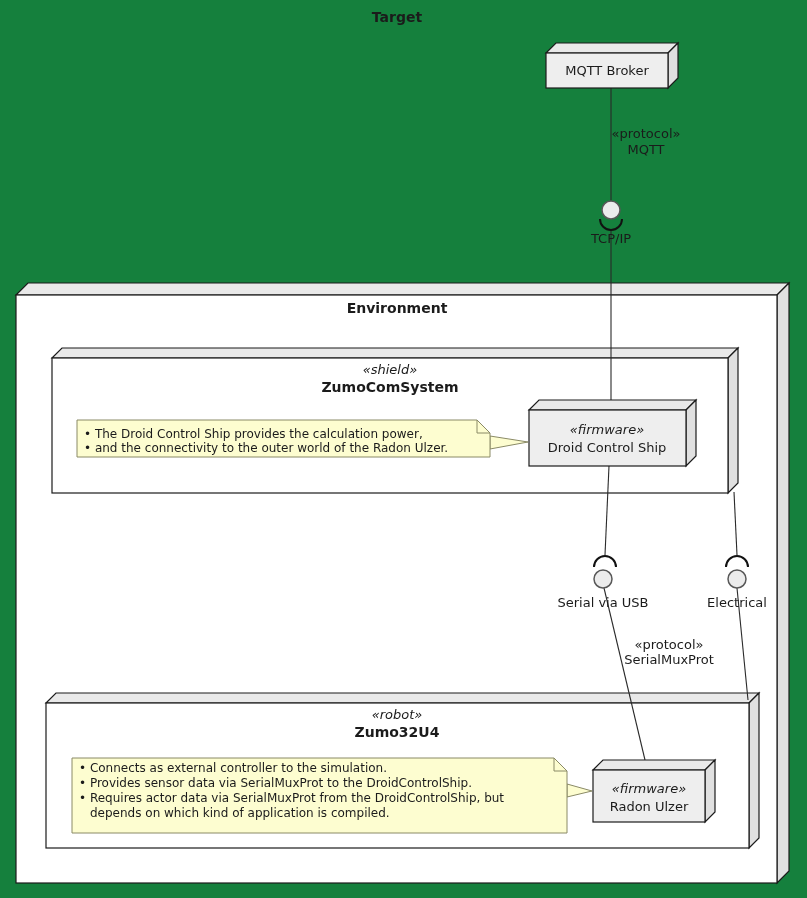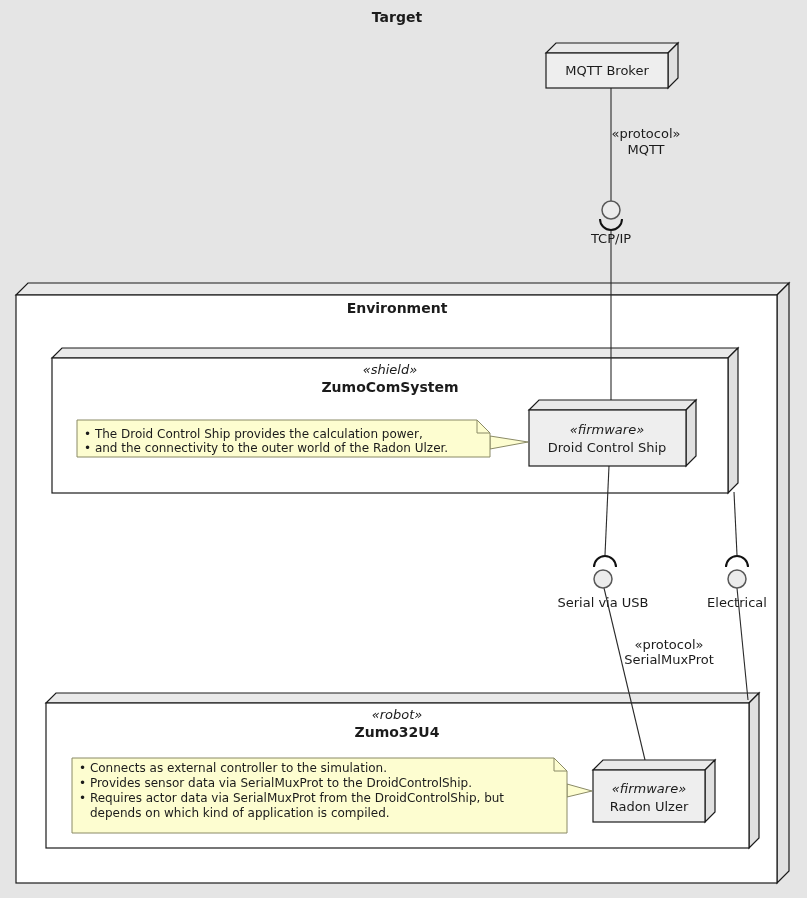--- a/index.html
+++ b/index.html
@@ -1,16 +1,16 @@
 <!DOCTYPE html>
 <html><head>
 <meta charset="utf-8">
 <style>
   html,body{margin:0;padding:0;background:#ffffff;}
-  .stage{position:relative;width:807px;height:898px;background:#e5e5e5;overflow:hidden;}
+  .stage{position:relative;width:807px;height:898px;background:#15803d;overflow:hidden;}
   svg{display:block;}
   .t{font-family:"DejaVu Sans","Liberation Sans",sans-serif;fill:#1b1b1b;}
   .s13{font-size:13px;}
   .s12{font-size:12px;}
   .s14{font-size:14px;}
   .b{font-weight:bold;}
   .i{font-style:italic;}
   .mid{text-anchor:middle;}
   .boxline{stroke:#1b1b1b;stroke-width:1.2;}
   .edge{stroke:#2a2a2a;stroke-width:1.1;fill:none;}

